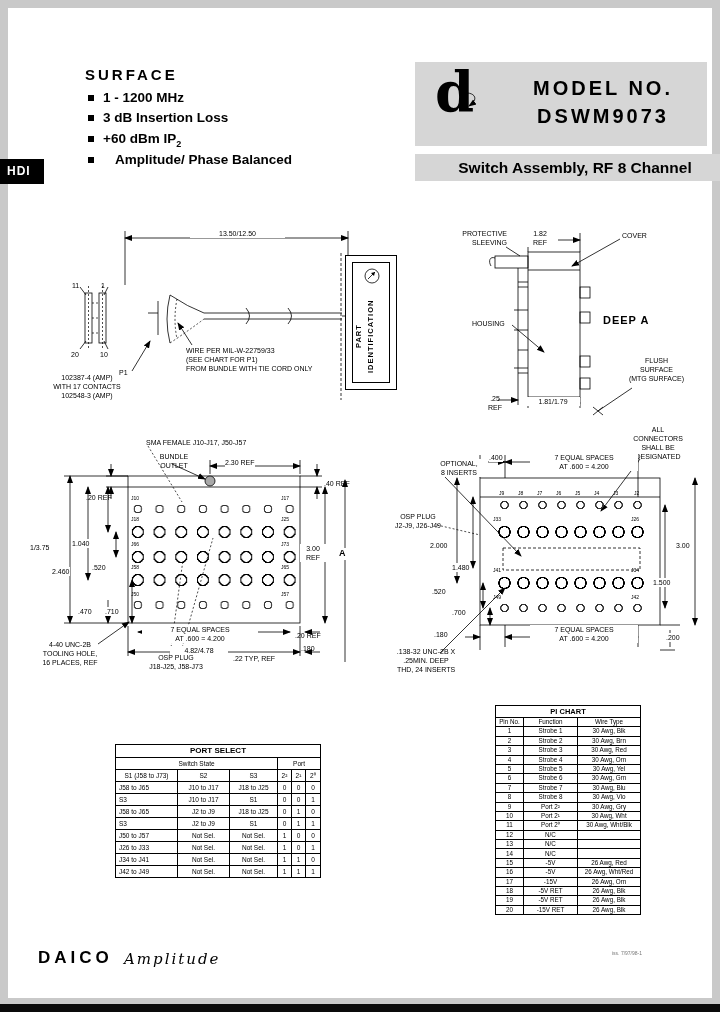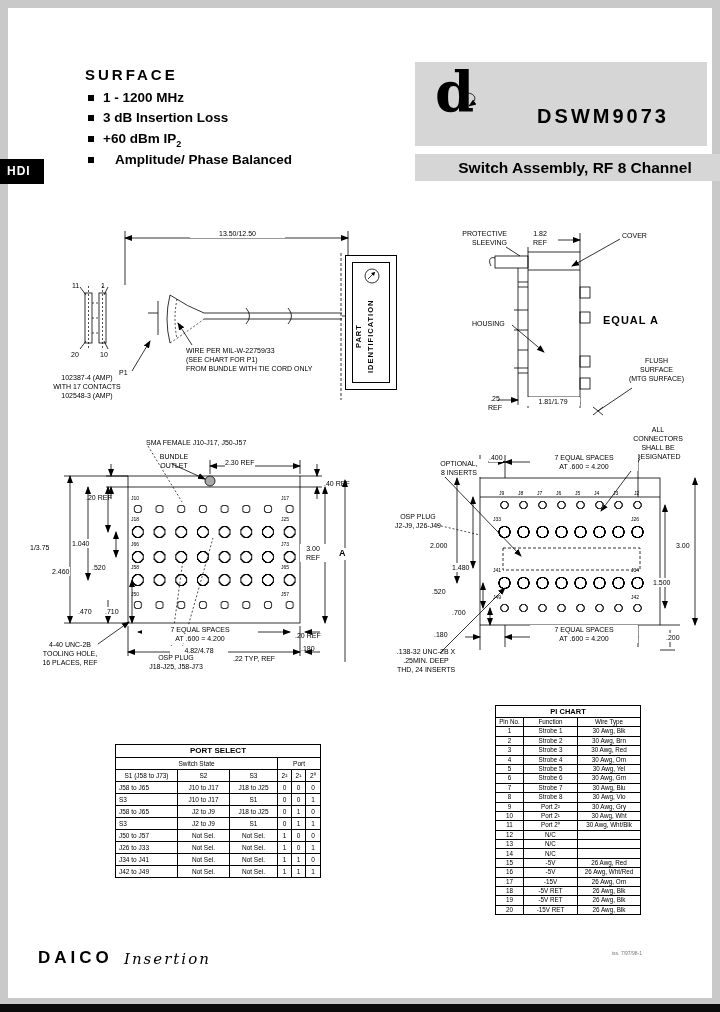--- a/index.html
+++ b/index.html
@@ -77,21 +77,21 @@
 <div class="model-box">
   <div class="logo-d">d</div>
   <svg width="40" height="30" style="left:42px;top:26px;">
     <defs>
         <marker id="la" markerWidth="9" markerHeight="9" refX="7" refY="4" orient="auto" markerUnits="userSpaceOnUse">
           <path d="M0,1 L8,4 L0,7 z"></path>
         </marker>
       </defs>
     <path d="M2,6 C16,2 24,10 12,18" stroke-width="3" marker-end="url(#la)"></path>
   </svg>
-  <div class="model-text"><br><span>DSWM9073</span></div>
+  <div class="model-text"><span>MODEL NO.</span><br><span>DSWM9073</span></div>
 </div>
 <div class="subtitle">Switch Assembly, RF 8 Channel</div>
 
 <svg width="390" height="190" style="left:20px;top:225px;">
   <defs>
       <marker id="a1" markerWidth="8" markerHeight="8" refX="7" refY="4" orient="auto-start-reverse" markerUnits="userSpaceOnUse">
         <path d="M0,1 L8,4 L0,7 z"></path>
       </marker>
     </defs>
   <line x1="105" y1="6" x2="105" y2="60"></line>
@@ -182,21 +182,21 @@
   <line x1="88" y1="172" x2="88" y2="183"></line>
     <line x1="140" y1="172" x2="140" y2="183"></line>
   <line x1="88" y1="178" x2="140" y2="178" marker-start="url(#a2)" marker-end="url(#a2)"></line>
 </svg>
 <div class="lb r" style="left:443px;top:229px;width:64px;">PROTECTIVE
 SLEEVING</div>
 <div class="lb c bgw" style="left:522px;top:229px;width:36px;">1.82
 REF</div>
 <div class="lb" style="left:622px;top:231px;">COVER</div>
 <div class="lb" style="left:472px;top:319px;">HOUSING</div>
-<div class="lb" style="left:603px;top:313px;font-size:11px;font-weight:bold;letter-spacing:1px;">EQUAL A</div>
+<div class="lb" style="left:603px;top:313px;font-size:11px;font-weight:bold;letter-spacing:1px;">DEEP A</div>
 <div class="lb c" style="left:598px;top:356px;width:117px;">FLUSH
 SURFACE
 (MTG SURFACE)</div>
 <div class="lb c" style="left:482px;top:394px;width:26px;">.25
 REF</div>
 <div class="lb c bgw" style="left:526px;top:397px;width:54px;">1.81/1.79</div>
 
 <svg width="350" height="250" style="left:20px;top:430px;">
   <defs>
       <marker id="a3" markerWidth="8" markerHeight="8" refX="7" refY="4" orient="auto-start-reverse" markerUnits="userSpaceOnUse">
@@ -566,15 +566,15 @@
       </tr>
       <tr>
         <td>20</td>
         <td>-15V RET</td>
         <td>26 Awg, Blk</td>
       </tr>
     </tbody>
 </table>
 
 <div class="brand">DAICO</div>
-<div class="brand2">Insertion</div>
+<div class="brand2">Amplitude</div>
 <div class="foot-note">iss. 7/97/98-1</div>
 <div class="bottom-bar"></div>
 
 </body></html>

